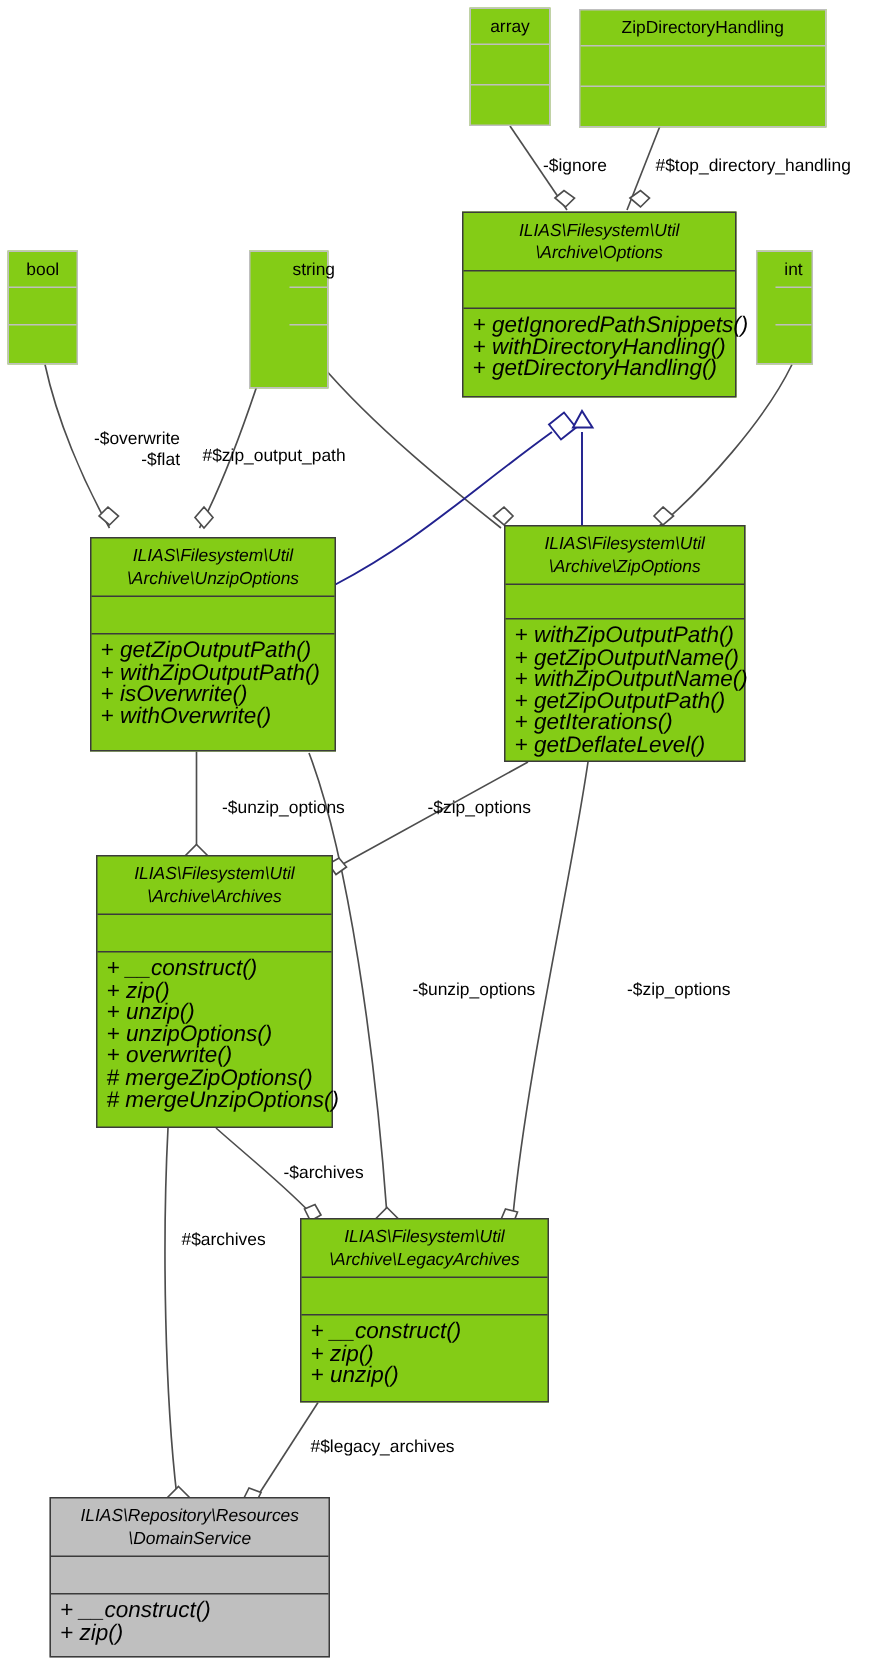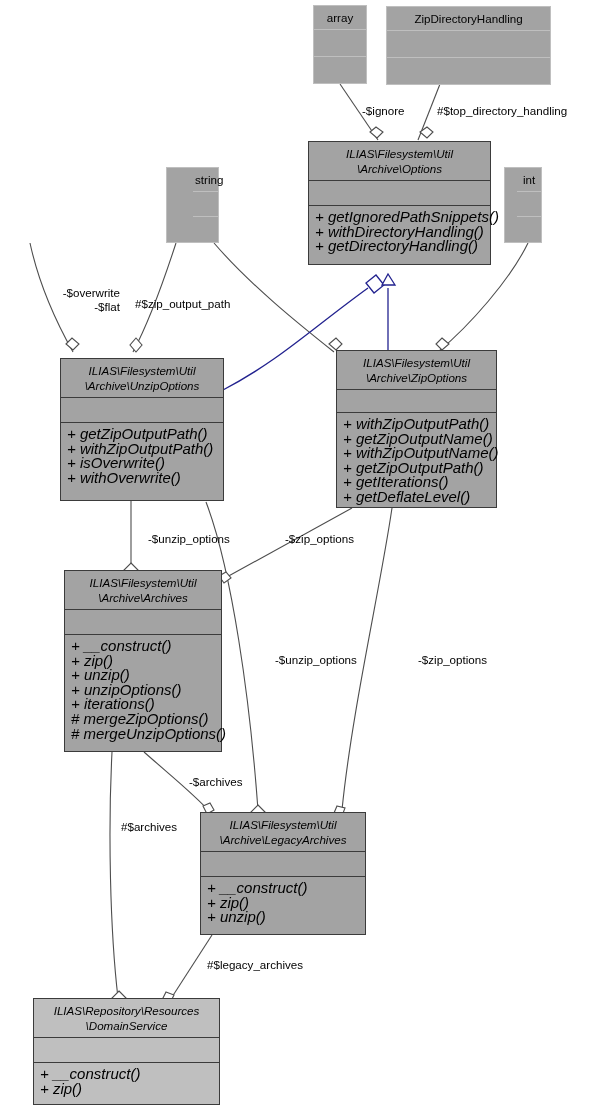--- a/index.html
+++ b/index.html
@@ -18,21 +18,21 @@
   svg.edges {
     position: absolute;
     left: 0;
     top: 0;
     width: 590px;
     height: 1111px;
   }
   .node {
     position: absolute;
     box-sizing: border-box;
-    background: #a3a3a3;
+    background: #84cc16;
     z-index: 5;
   }
   
   .node.plain {
     border: 1px solid #bfbfbf;
   }
   .node.plain .sep {
     border-top: 1px solid #bfbfbf;
   }
   
@@ -173,22 +173,27 @@
     <div class="title">ILIAS\Filesystem\Util
 \Archive\Options</div>
     <div class="sep attrs" style="height:24px;"></div>
     <div class="sep ops">
       <div>+ getIgnoredPathSnippets()</div>
       <div>+ withDirectoryHandling()</div>
       <div>+ getDirectoryHandling()</div>
     </div>
   </div>
 
-
-  <div class="node plain" style="left:166px; top:167px; width:53px; height:76px;padding-left:26px;">
+  <div class="node plain" style="left:5px; top:167px; width:47px; height:76px;">
+    <div class="title small">bool</div>
+    <div class="sep attrs" style="height:24px;"></div>
+    <div class="sep ops" style="height:24px;"></div>
+  </div>
+
+  <div class="node plain" style="left:166px; top:167px; width:53px; height:92px;padding-left:26px;">
     <div class="title small">string</div>
     <div class="sep attrs" style="height:24px;"></div>
     <div class="sep ops" style="height:24px;"></div>
   </div>
 
   <div class="node plain" style="left:504px; top:167px; width:38px; height:76px;padding-left:12px;">
     <div class="title small">int</div>
     <div class="sep attrs" style="height:24px;"></div>
     <div class="sep ops" style="height:24px;"></div>
   </div>
@@ -221,21 +226,21 @@
 
   <div class="node cls" style="left:64px; top:570px; width:158px; height:182px;">
     <div class="title">ILIAS\Filesystem\Util
 \Archive\Archives</div>
     <div class="sep attrs" style="height:24px;"></div>
     <div class="sep ops">
       <div>+ __construct()</div>
       <div>+ zip()</div>
       <div>+ unzip()</div>
       <div>+ unzipOptions()</div>
-      <div>+ iterations()</div>
+      <div>+ overwrite()</div>
       <div># mergeZipOptions()</div>
       <div># mergeUnzipOptions()</div>
     </div>
   </div>
 
   <div class="node cls" style="left:200px; top:812px; width:166px; height:123px;">
     <div class="title">ILIAS\Filesystem\Util
 \Archive\LegacyArchives</div>
     <div class="sep attrs" style="height:24px;"></div>
     <div class="sep ops">

